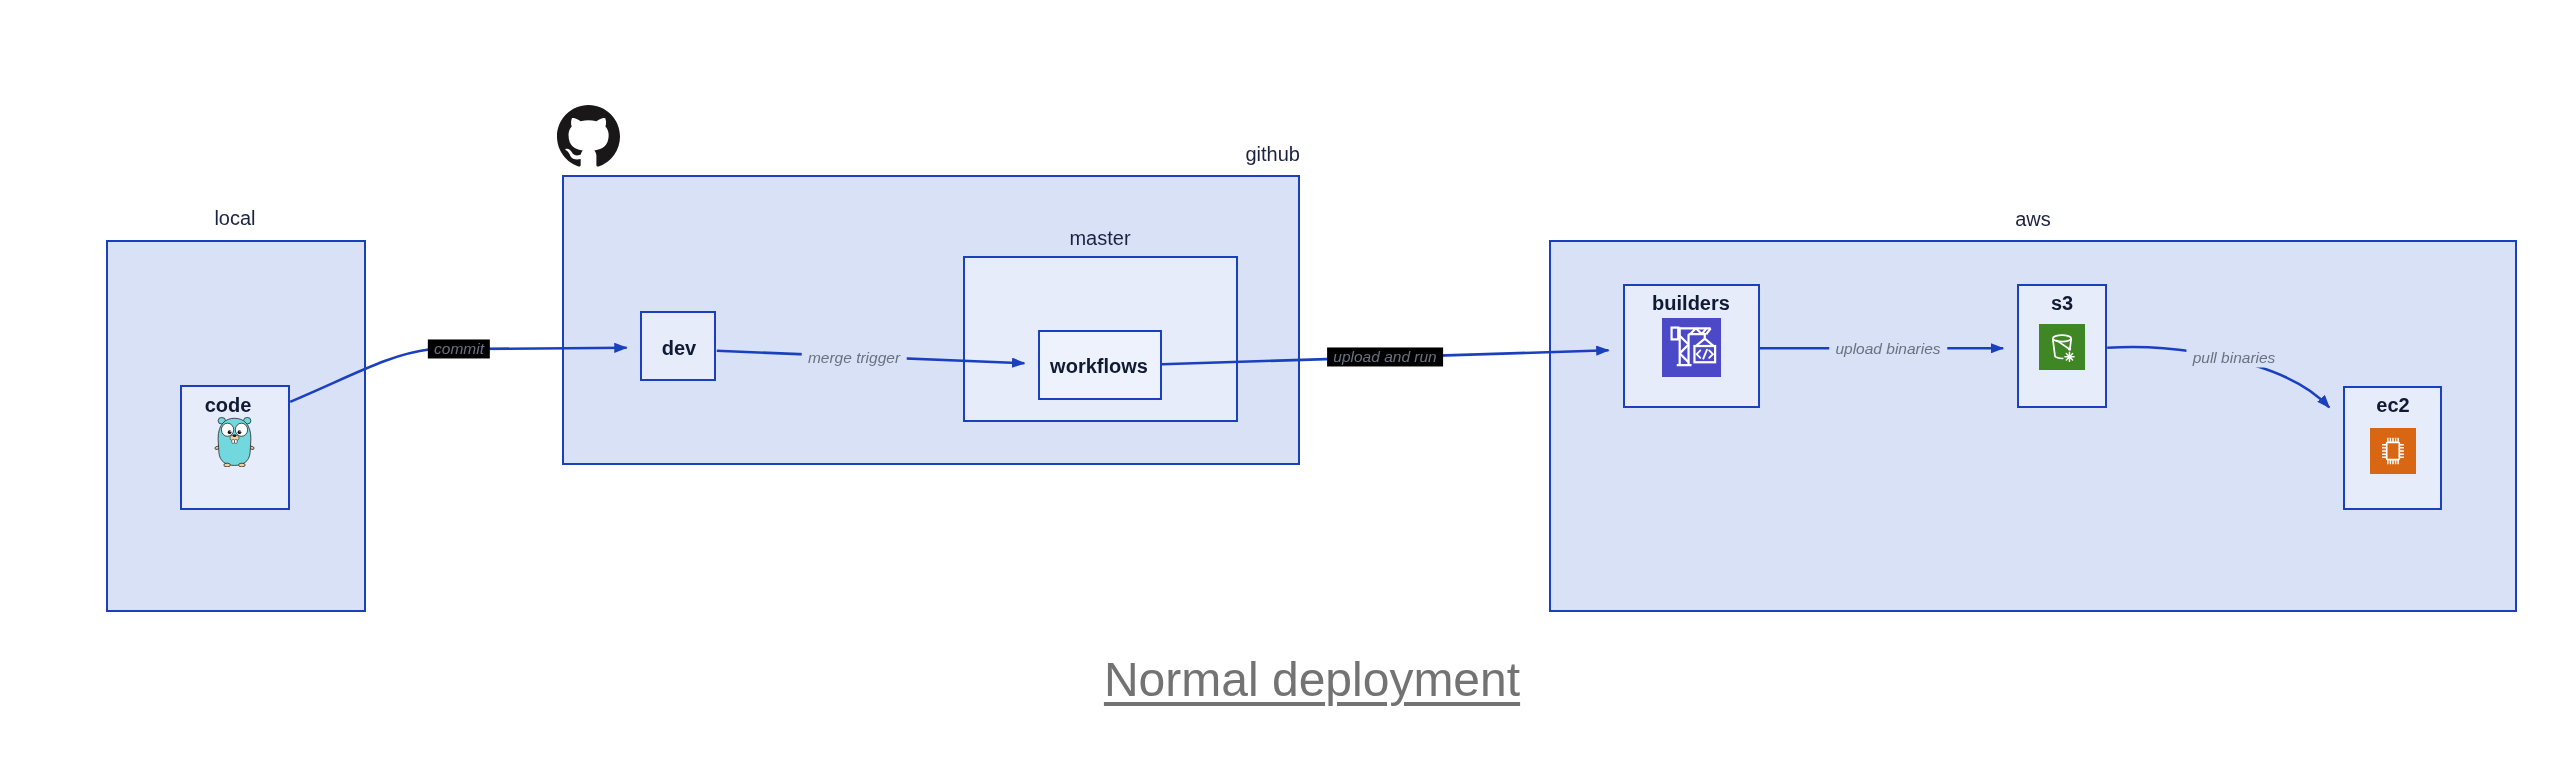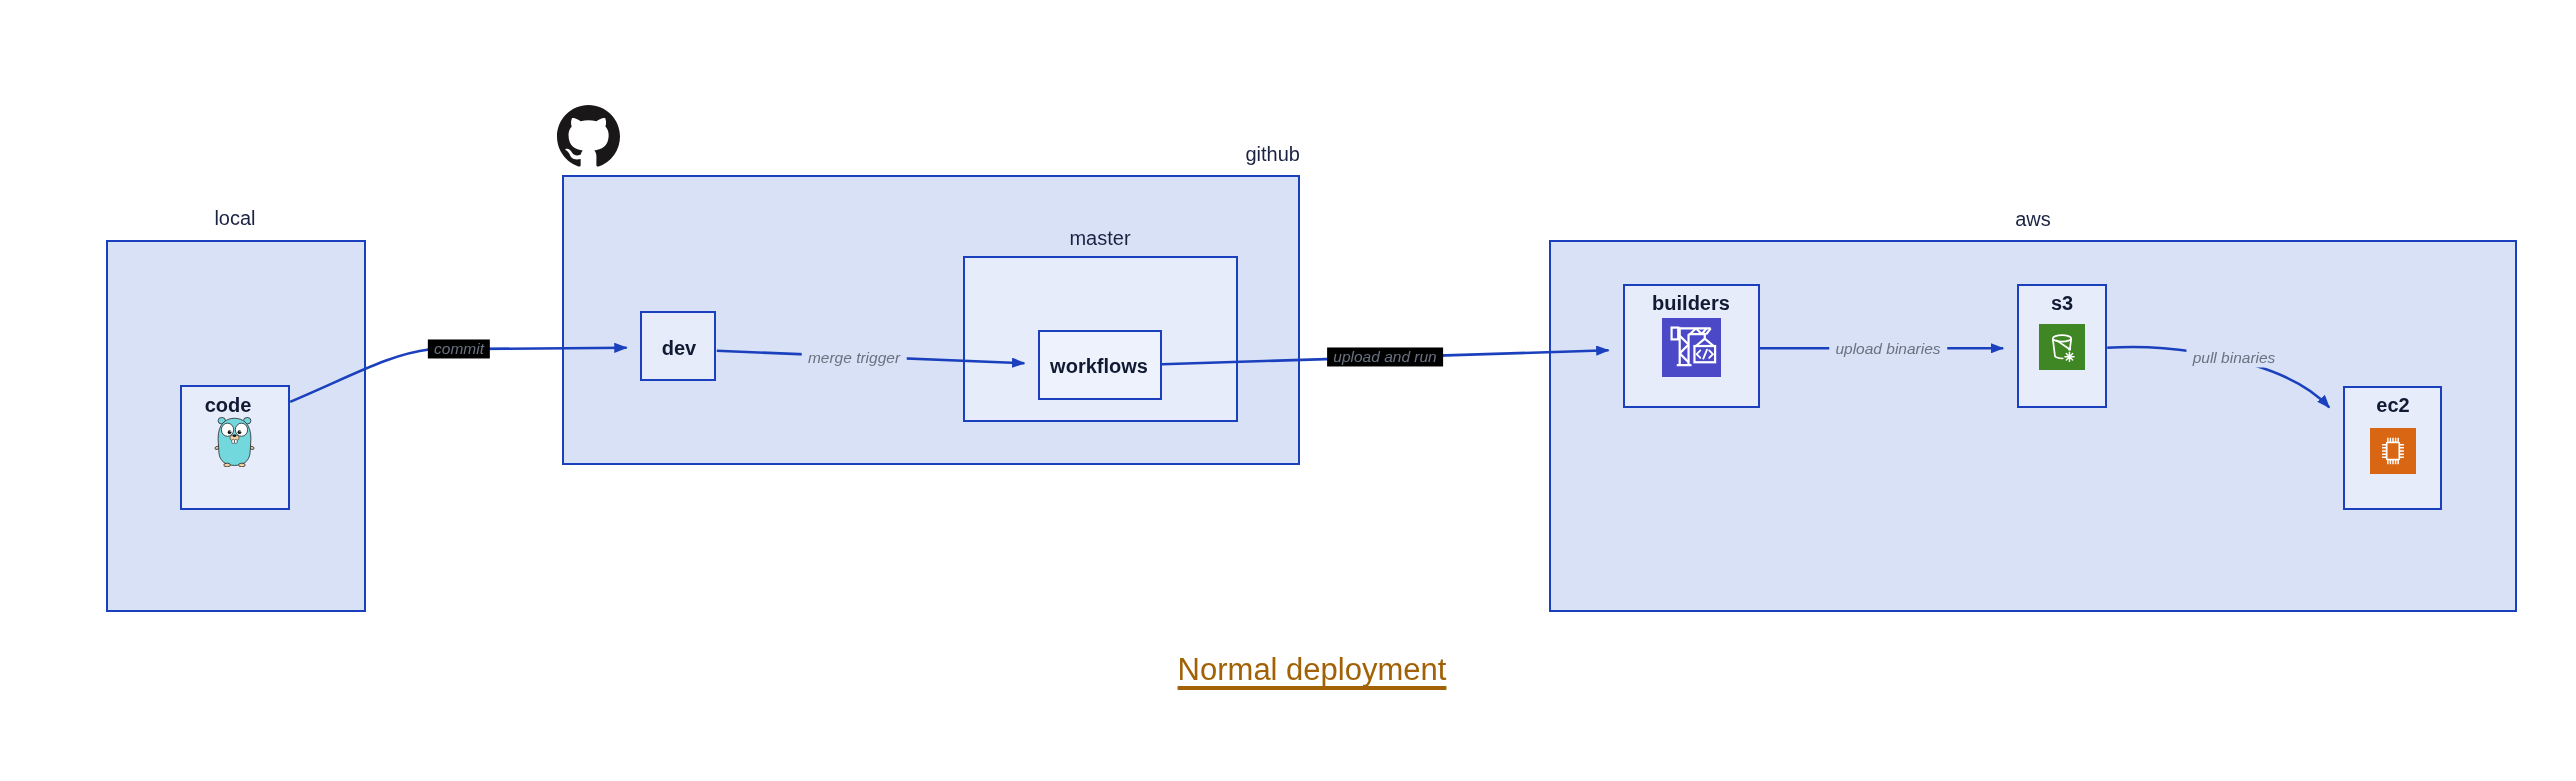--- a/index.html
+++ b/index.html
@@ -20,21 +20,21 @@
   .lvl3{background:var(--lvl3);}
   .container-label{position:absolute;font-size:20px;color:var(--navy);white-space:nowrap;}
   .center-x{transform:translateX(-50%);}
   .right-x{transform:translateX(-100%);}
   .node-label{position:absolute;font-size:20px;font-weight:bold;color:var(--node-navy);white-space:nowrap;transform:translateX(-50%);}
   .edge-label{position:absolute;font-size:15.5px;font-style:italic;color:var(--edge-gray);white-space:nowrap;transform:translate(-50%,-50%);padding:1px 6.2px;line-height:1.1;}
   .edge-label.on-white{background:#000000;}
   .edge-label.on-fill{background:var(--lvl1);}
   .icon{position:absolute;}
   svg.edges{position:absolute;left:0;top:0;width:2604px;height:781px;pointer-events:none;}
-  .title{position:absolute;font-size:31px;color:#a16207;white-space:nowrap;transform:translateX(-50%);
+  .title{position:absolute;font-size:48px;color:#737373;white-space:nowrap;transform:translateX(-50%);
          text-decoration:underline;text-decoration-thickness:3.6px;text-underline-offset:6.2px;text-decoration-skip-ink:auto;}
 </style>
 </head>
 <body>
 
 <div class="stage">
 
   <div class="box lvl1" style="left:106px;top:240px;width:260px;height:372px;"></div>
   <div class="container-label center-x" style="left:235px;top:207px;">local</div>
 

